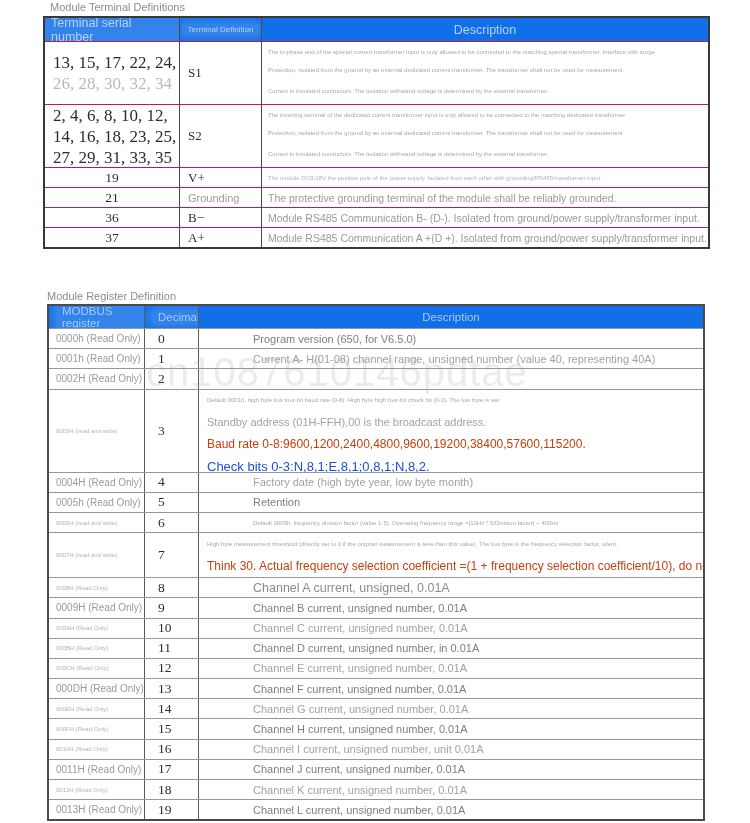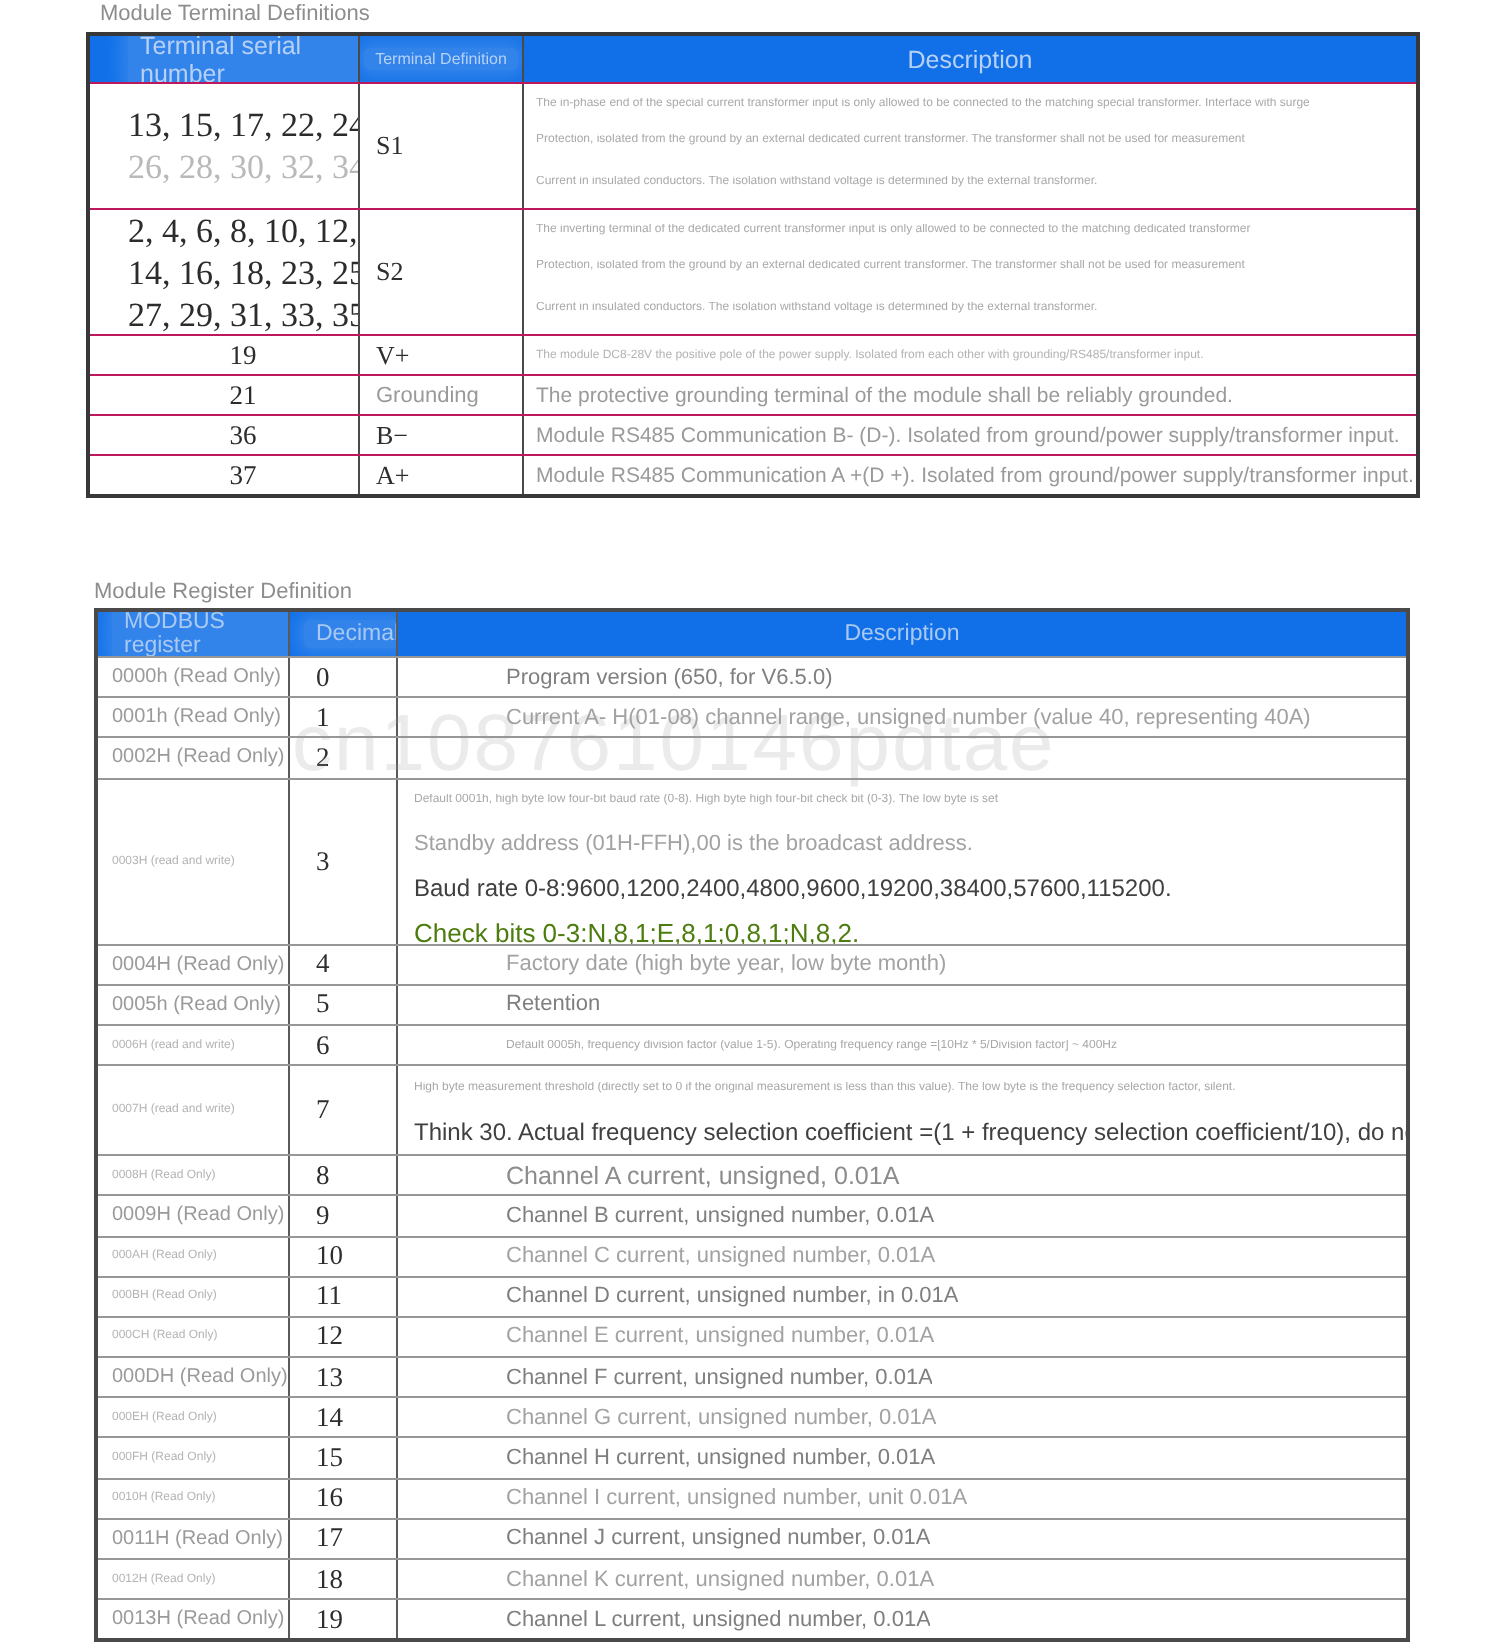--- a/index.html
+++ b/index.html
@@ -15,21 +15,21 @@
       color:rgba(155,155,155,0.20);z-index:9;pointer-events:none;white-space:nowrap;}
 
   
   .tbl{position:absolute;background:#fff;}
   .row{display:flex;border-top:1px solid #be185d;}
   .hdr{border-top:none;background:#1170e8;}
   .cell{min-width:0;overflow:hidden;}
 
   
   .t1{left:43px;top:16px;width:667px;border:2px solid #383838;}
-  .t1 .c1{width:135px;flex:none;border-right:1px solid #4a4a4a;padding-left:19px;}
+  .t1 .c1{width:135px;flex:none;border-right:1px solid #4a4a4a;}
   .t1 .c2{width:82px;flex:none;border-right:1px solid #4a4a4a;}
   .t1 .c3{flex:1;}
   .t1 .hdr{height:23px;}
   .t1 .hdr .cell{display:flex;align-items:center;justify-content:center;color:#b7d1f6;}
   .t1 .hdr .c1{font-size:12.5px;}
   .t1 .hdr .c2{font-size:8px;}
   .t1 .hdr .c3{font-size:12.5px;}
   .hl-patch{background:rgba(255,255,255,0.14);border-radius:3px;padding:1px 6px;
             box-shadow:0 0 9px 4px rgba(255,255,255,0.14);}
   .row-wide{height:63px;}
@@ -71,22 +71,22 @@
   .regcell{display:flex;align-items:center;padding-left:7px;font-size:10px;color:#9a9a9a;white-space:nowrap;}
   .regcell.tinyreg{font-size:6px;color:#b3b3b3;}
   .deccell{display:flex;align-items:center;padding-left:13px;
            font-family:"Liberation Serif",serif;font-size:13.5px;color:#2e2e2e;}
   .desc2{padding-left:8px;}
   .desc2.one{display:flex;align-items:center;margin-left:46px;}
   .desc2 .ln{white-space:nowrap;overflow:hidden;}
   .lx-xs{font-size:6px;color:#a8a8a8;}
   .lx-mdl{font-size:11px;color:#a2a2a2;}
   .lx-md{font-size:11px;color:#7f7f7f;}
-  .lx-lg{font-size:12px;color:#404040;}
-  .lx-xl{font-size:13px;color:#4d7c0f;}
+  .lx-lg{font-size:12px;color:#c2410c;}
+  .lx-xl{font-size:13px;color:#1d4ed8;}
   .lx-ch{font-size:12.5px;color:#8c8c8c;}
 </style>
 </head>
 <body>
 
 <div class="wm">cn1087610146pdtae</div>
 
 <div class="sec-title t1-title">Module Terminal Definitions</div>
 
 <div class="tbl t1">

